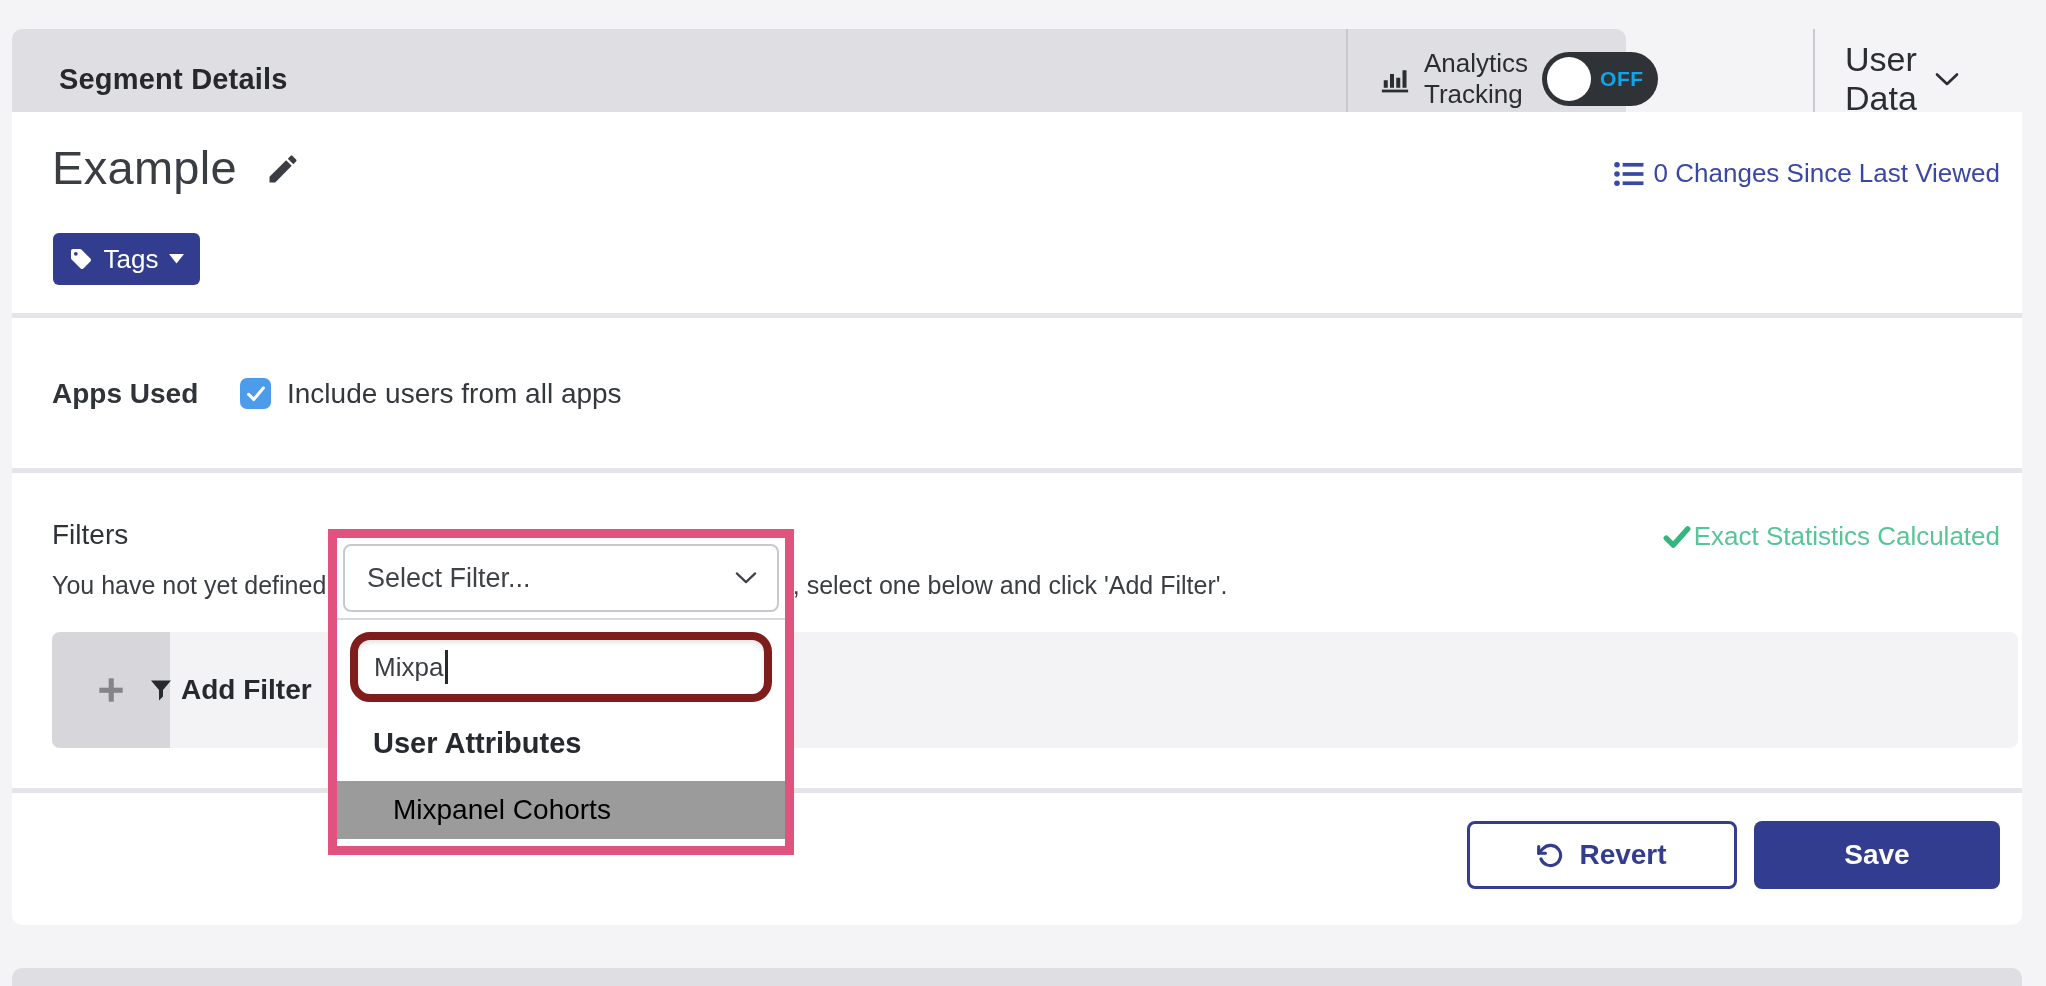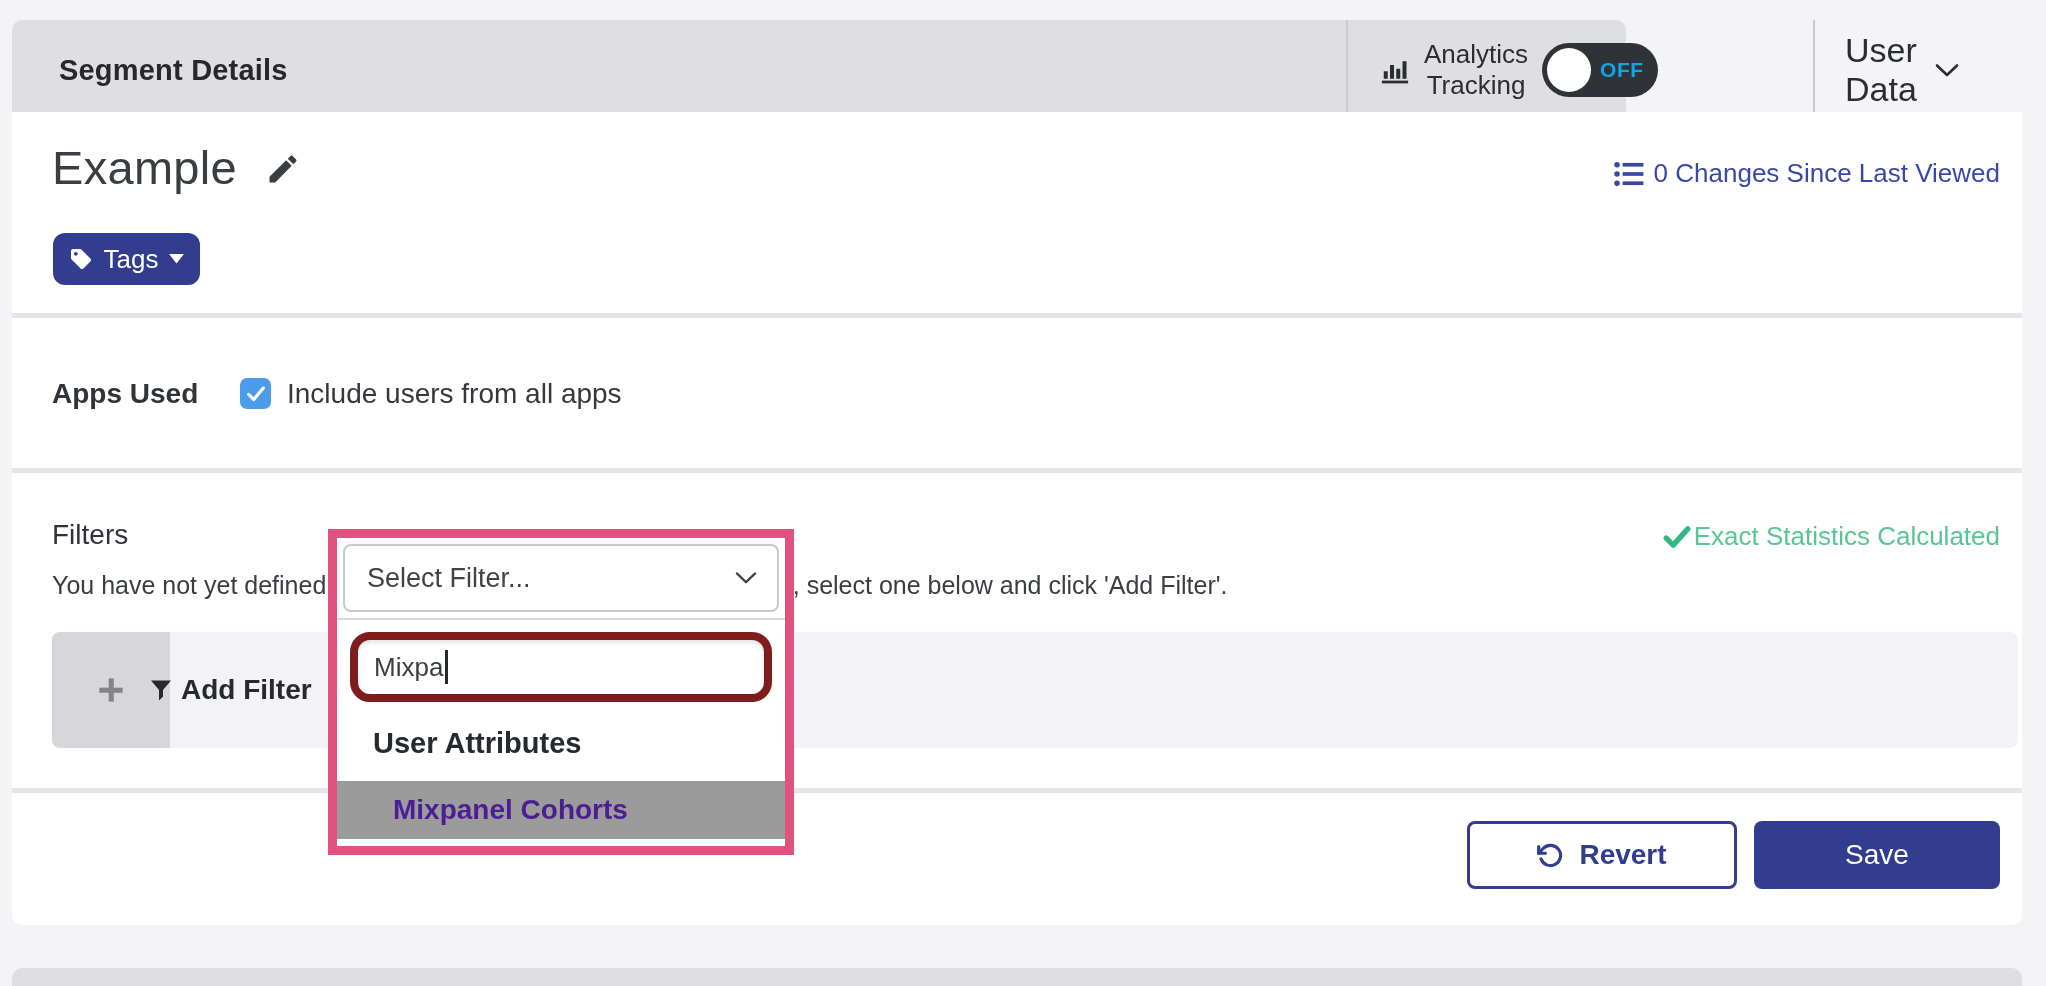--- a/index.html
+++ b/index.html
@@ -24,24 +24,23 @@
     background:var(--page-bg);
     font-family:"Liberation Sans","DejaVu Sans",sans-serif;
     color:#2F3237;
     overflow:hidden;
     position:relative;
   }
   #screen{position:absolute;left:0;top:0;width:2046px;height:986px;}
 
   
   .header-card{
-    position:absolute;left:12px;top:20px;width:1614px;height:100px;
+    position:absolute;left:12px;top:29px;width:1614px;height:100px;
     background:var(--header-bar-bg);
     border-radius:10px 10px 0 0;
-    text-align:center;
   }
   .header-title{
     position:absolute;left:47px;top:0;height:100px;
     display:flex;align-items:center;
     font-size:29px;font-weight:700;color:#26282C;letter-spacing:.2px;
   }
   .header-vdiv{position:absolute;top:0;width:2px;height:100px;background:#C9C9CF;}
   .header-vdiv.v1{left:1334px;}
   .header-vdiv.v2{left:1801px;}
   .analytics-group{
@@ -85,21 +84,21 @@
   .pencil-btn{width:38px;height:38px;cursor:pointer;display:flex;align-items:flex-end;}
 
   .changes-link{
     position:absolute;right:22px;top:46px;
     display:flex;align-items:center;gap:10px;
     color:var(--link-indigo);font-size:26px;font-weight:500;cursor:pointer;
   }
 
   .tags-button{
     position:absolute;left:41px;top:121px;width:147px;height:52px;
-    background:var(--accent-indigo);border-radius:12px;cursor:pointer;
+    background:var(--accent-indigo);border-radius:6px;cursor:pointer;
     display:flex;align-items:center;justify-content:center;gap:11px;
     color:#fff;font-size:26px;font-weight:500;
   }
 
   .apps-label{position:absolute;left:40px;top:266px;font-size:28px;font-weight:700;color:#303338;}
   .apps-checkbox{
     position:absolute;left:228px;top:266px;width:31px;height:31px;border-radius:7px;
     background:var(--checkbox-blue);cursor:pointer;
     display:flex;align-items:center;justify-content:center;
   }
@@ -147,35 +146,35 @@
     border:8px solid #7f1d1d;border-radius:20px;background:#fff;
     box-shadow:inset 0 3px 4px rgba(0,0,0,.10);
     display:flex;align-items:center;padding-left:16px;cursor:text;
   }
   .filter-search-text{font-size:26px;color:#3A3D42;}
   .text-caret{display:inline-block;width:3px;height:34px;background:#26292E;margin-left:2px;}
   .option-group-header{margin:25px 0 0 36px;font-size:29px;font-weight:700;color:#26292E;}
   .option-highlighted{
     margin-top:21px;height:58px;background:var(--option-highlight-bg);
     display:flex;align-items:center;padding-left:56px;
-    color:#4c1d95;font-size:28px;font-weight:700;cursor:pointer;
+    color:#000000;font-size:28px;font-weight:400;cursor:pointer;
   }
 
   
   .revert-button{
     position:absolute;left:1455px;top:709px;width:270px;height:68px;
     background:#fff;border:3px solid var(--accent-indigo);border-radius:8px;cursor:pointer;
     display:flex;align-items:center;justify-content:center;gap:15px;
     color:var(--accent-indigo);font-size:28px;font-weight:600;
   }
   .save-button{
     position:absolute;right:22px;top:709px;width:246px;height:68px;
     background:var(--accent-indigo);border:none;border-radius:8px;cursor:pointer;
     display:flex;align-items:center;justify-content:center;
-    color:#fff;font-size:28px;font-weight:400;
+    color:#fff;font-size:28px;font-weight:700;
   }
 
   
   .bottom-bar{
     position:absolute;left:12px;top:968px;width:2010px;height:18px;
     background:var(--header-bar-bg);border-radius:10px 10px 0 0;
   }
 
   svg{display:block;}
 </style>

